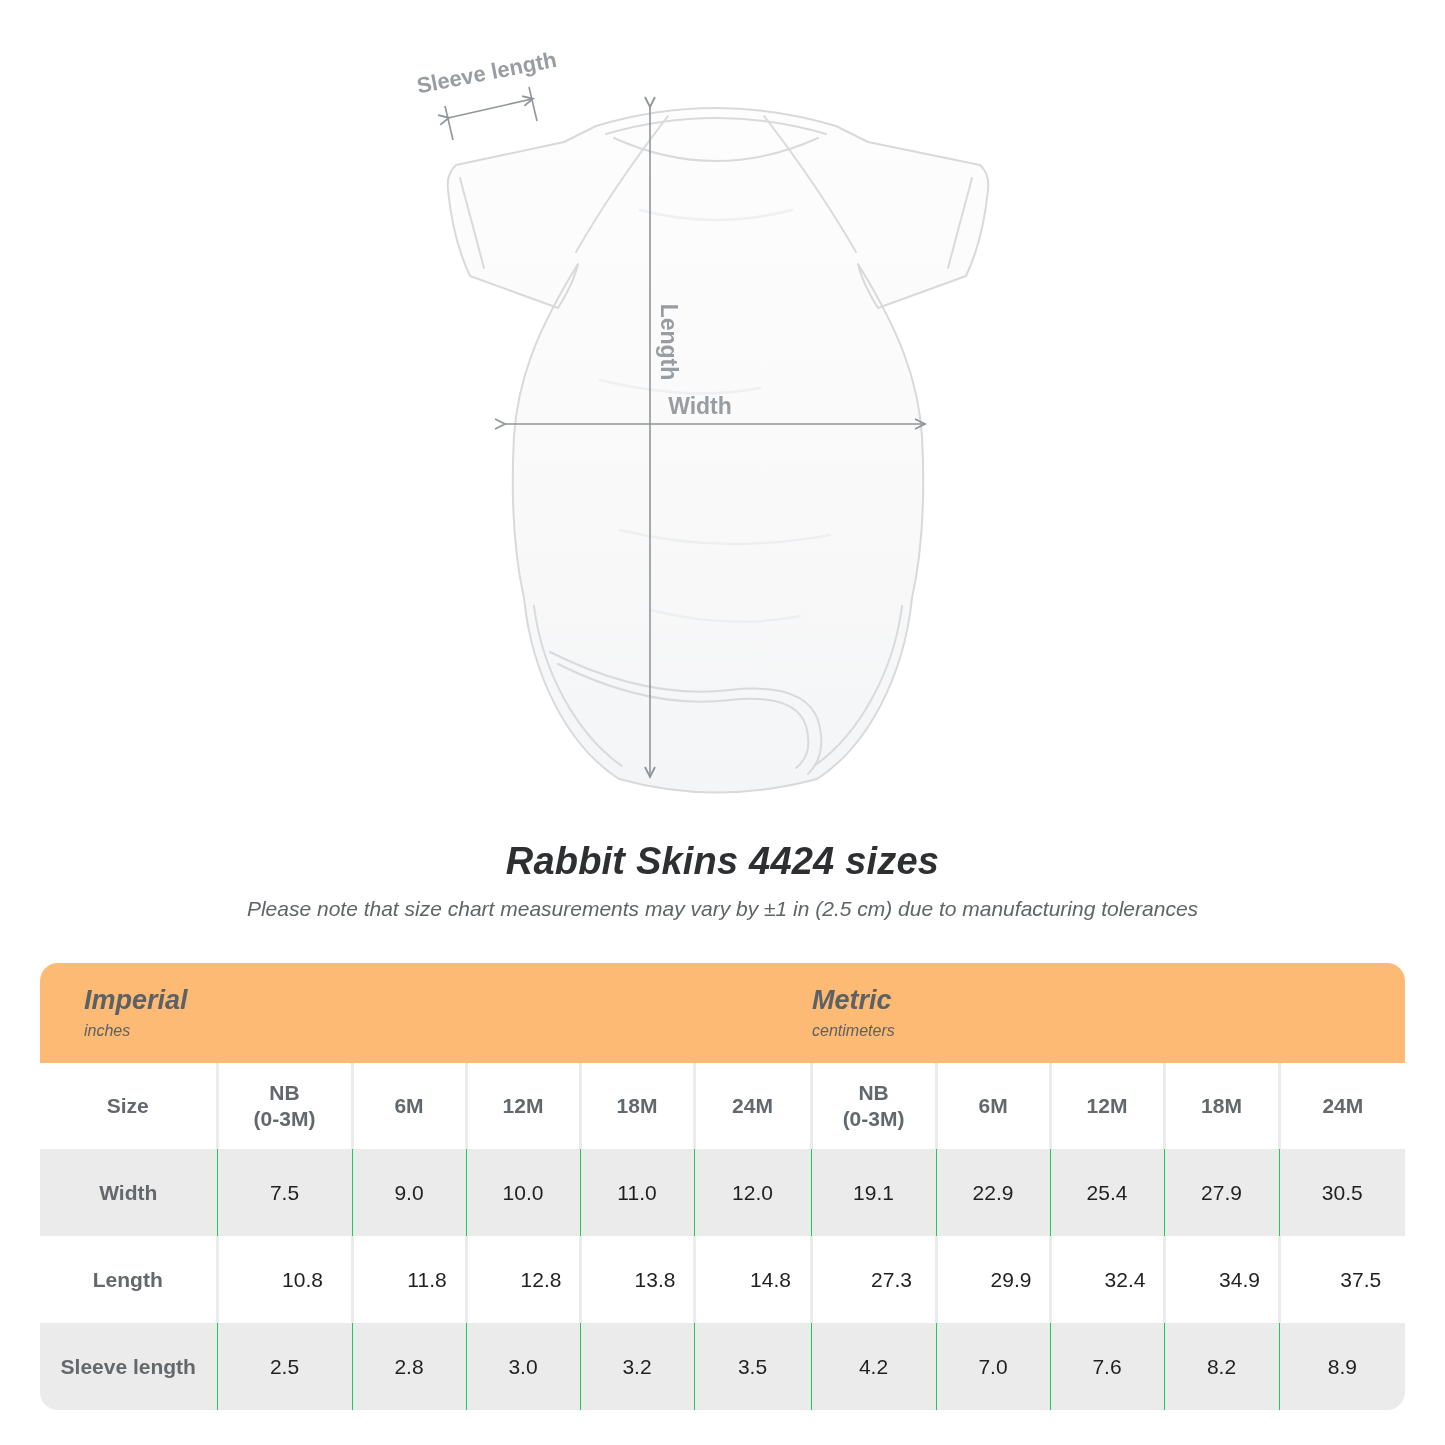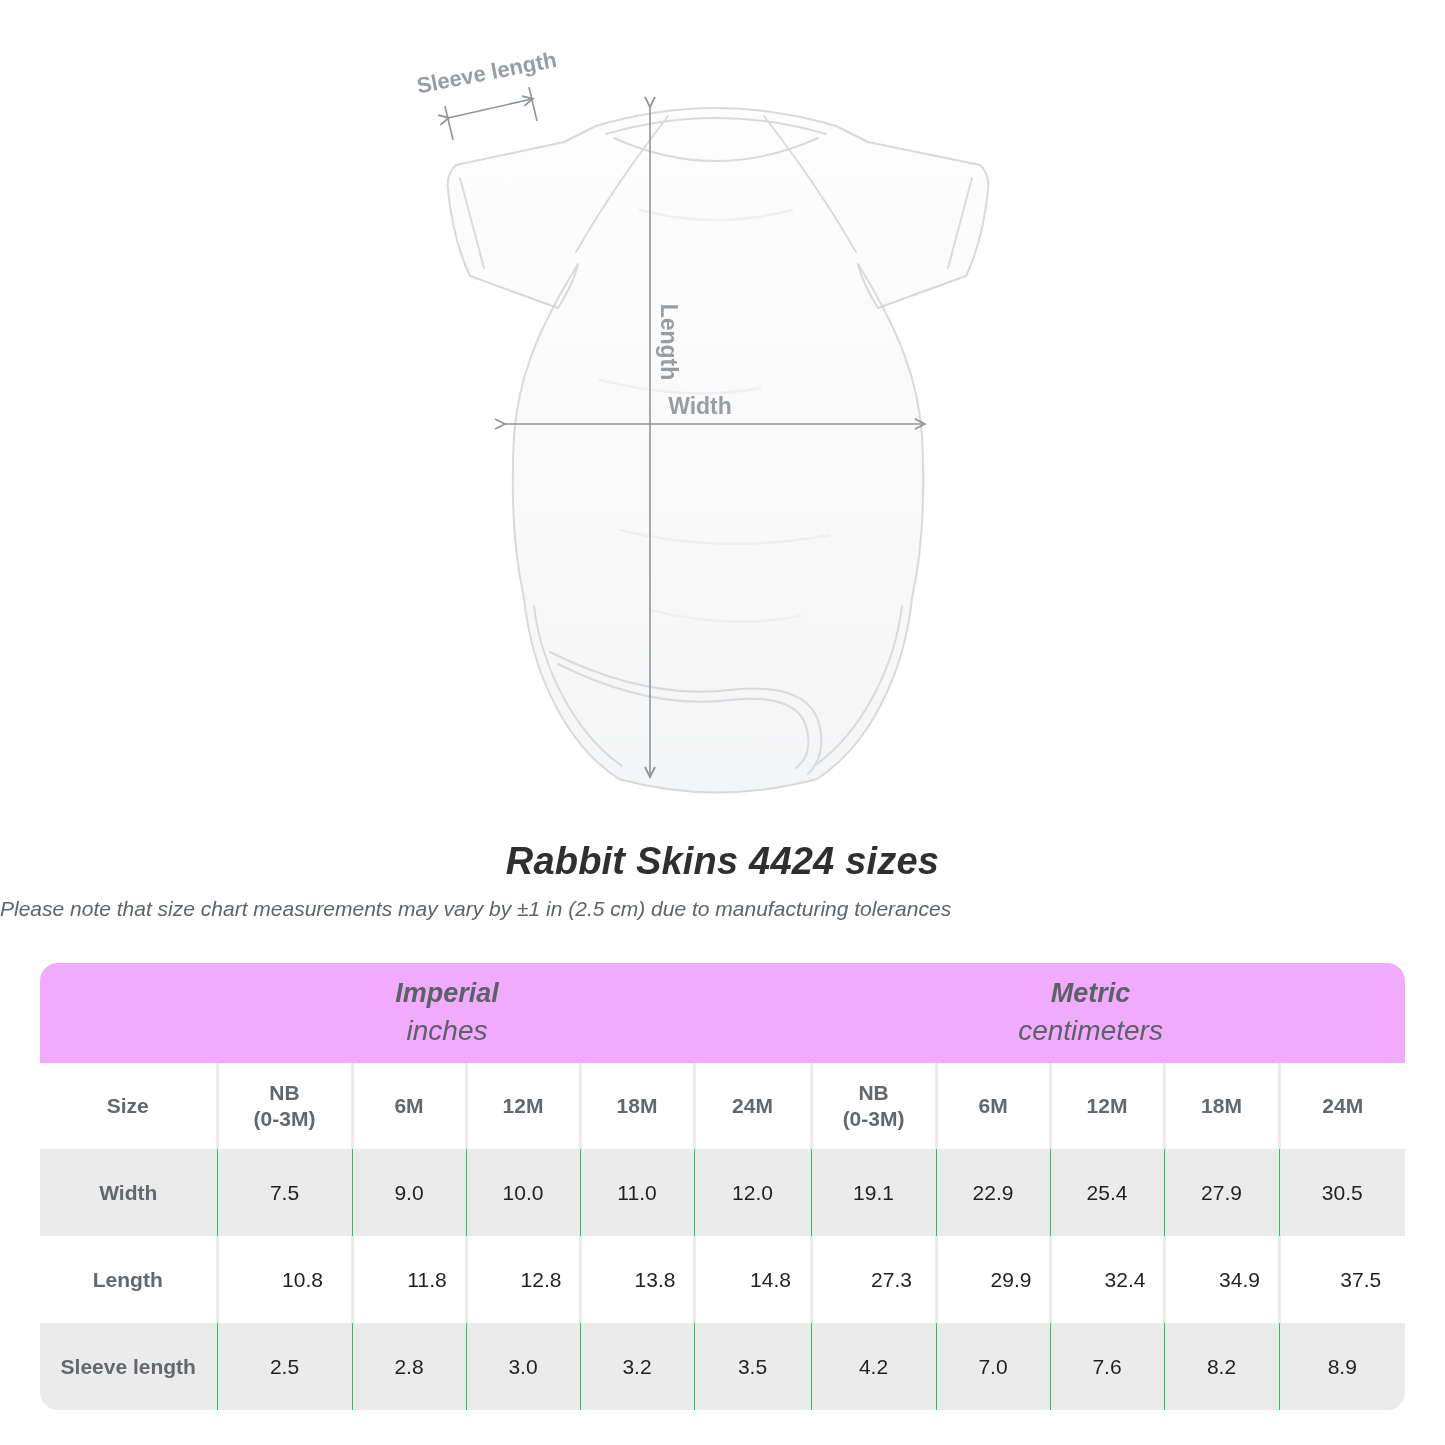--- a/index.html
+++ b/index.html
@@ -8,33 +8,33 @@
     font-family:"Liberation Sans","DejaVu Sans",sans-serif;overflow:hidden;
   }
   .garment-svg{position:absolute;left:400px;top:50px;}
   .fig-label{fill:#989da2;font-weight:bold;font-size:23px;font-family:"Liberation Sans","DejaVu Sans",sans-serif;}
   .fig-label.small{font-size:22px;}
   .page-title{
     position:absolute;left:0;top:840px;width:100%;margin:0;text-align:center;
     font-size:38px;font-weight:bold;color:#2d2f31;letter-spacing:.2px;font-style:italic;
   }
   .page-subtitle{
-    position:absolute;left:0;top:897px;width:100%;margin:0;text-align:left;
+    position:absolute;left:0;top:897px;width:100%;margin:0;text-align:center;
     font-size:21px;font-style:italic;color:#5f6468;
   }
   .table-wrap{
     position:absolute;left:40px;top:963px;width:1365px;
     border-radius:18px;overflow:hidden;
   }
   table.size-table{width:100%;border-collapse:collapse;table-layout:fixed;}
-  tr.grp td{height:98px;background:#f0abfc;text-align:center;vertical-align:middle;}
+  tr.grp td{height:98px;background:#fdba74;vertical-align:middle;}
   tr.grp td.imp{padding-left:44px;}
   tr.grp td.met{padding-right:36px;}
   .g-label{font-size:27px;font-weight:bold;font-style:italic;color:#5c6165;line-height:1.1;}
-  .g-unit{font-size:28px;font-style:italic;color:#5c6165;margin-top:7px;}
+  .g-unit{font-size:16px;font-style:italic;color:#5c6165;margin-top:7px;}
   tr.head td{
     height:84px;background:#ffffff;text-align:center;vertical-align:middle;
     font-weight:bold;color:#63686d;font-size:21px;white-space:pre-line;line-height:1.25;
   }
   tr.head td:not(:first-child){border-left:3px solid #ebebeb;}
   tr.r td{height:85px;text-align:center;vertical-align:middle;font-size:21px;color:#1f2022;}
   tr.r td:first-child{font-weight:bold;color:#63686d;}
   tr.r.gray td{background:#ebebeb;}
   tr.r.gray td:not(:first-child){border-left:1px solid #22c55e;}
   tr.r.white td{background:#ffffff;}

